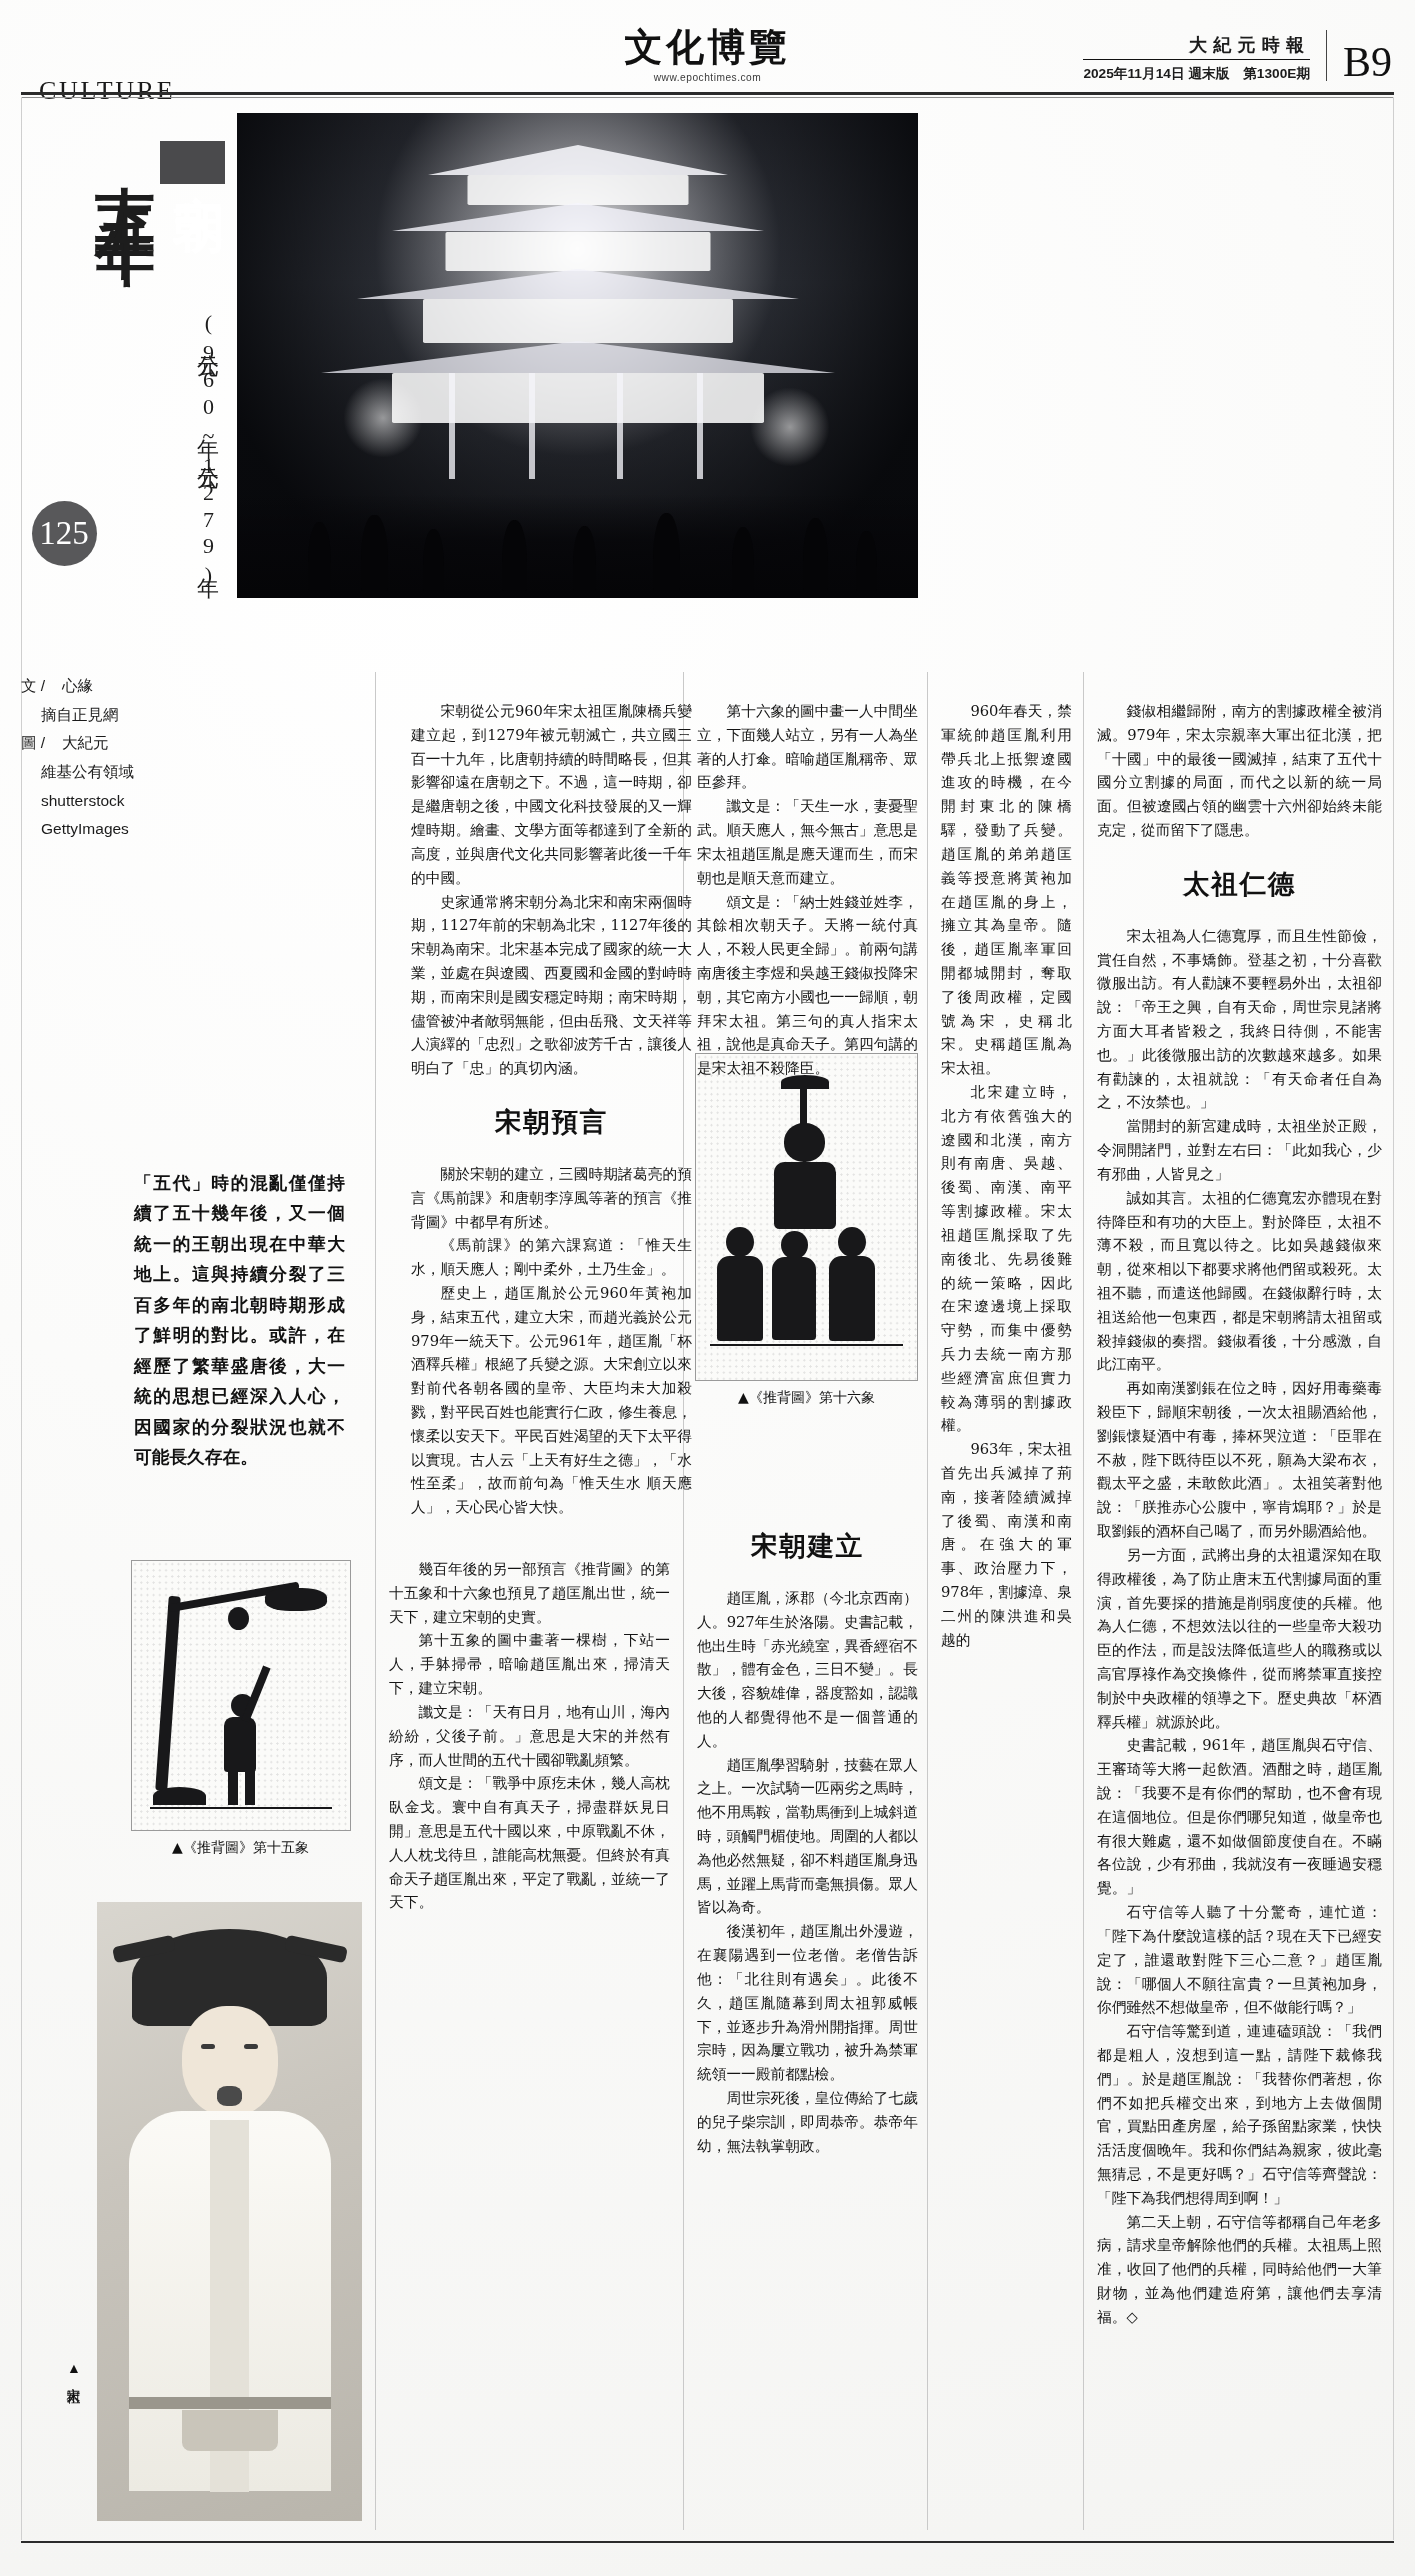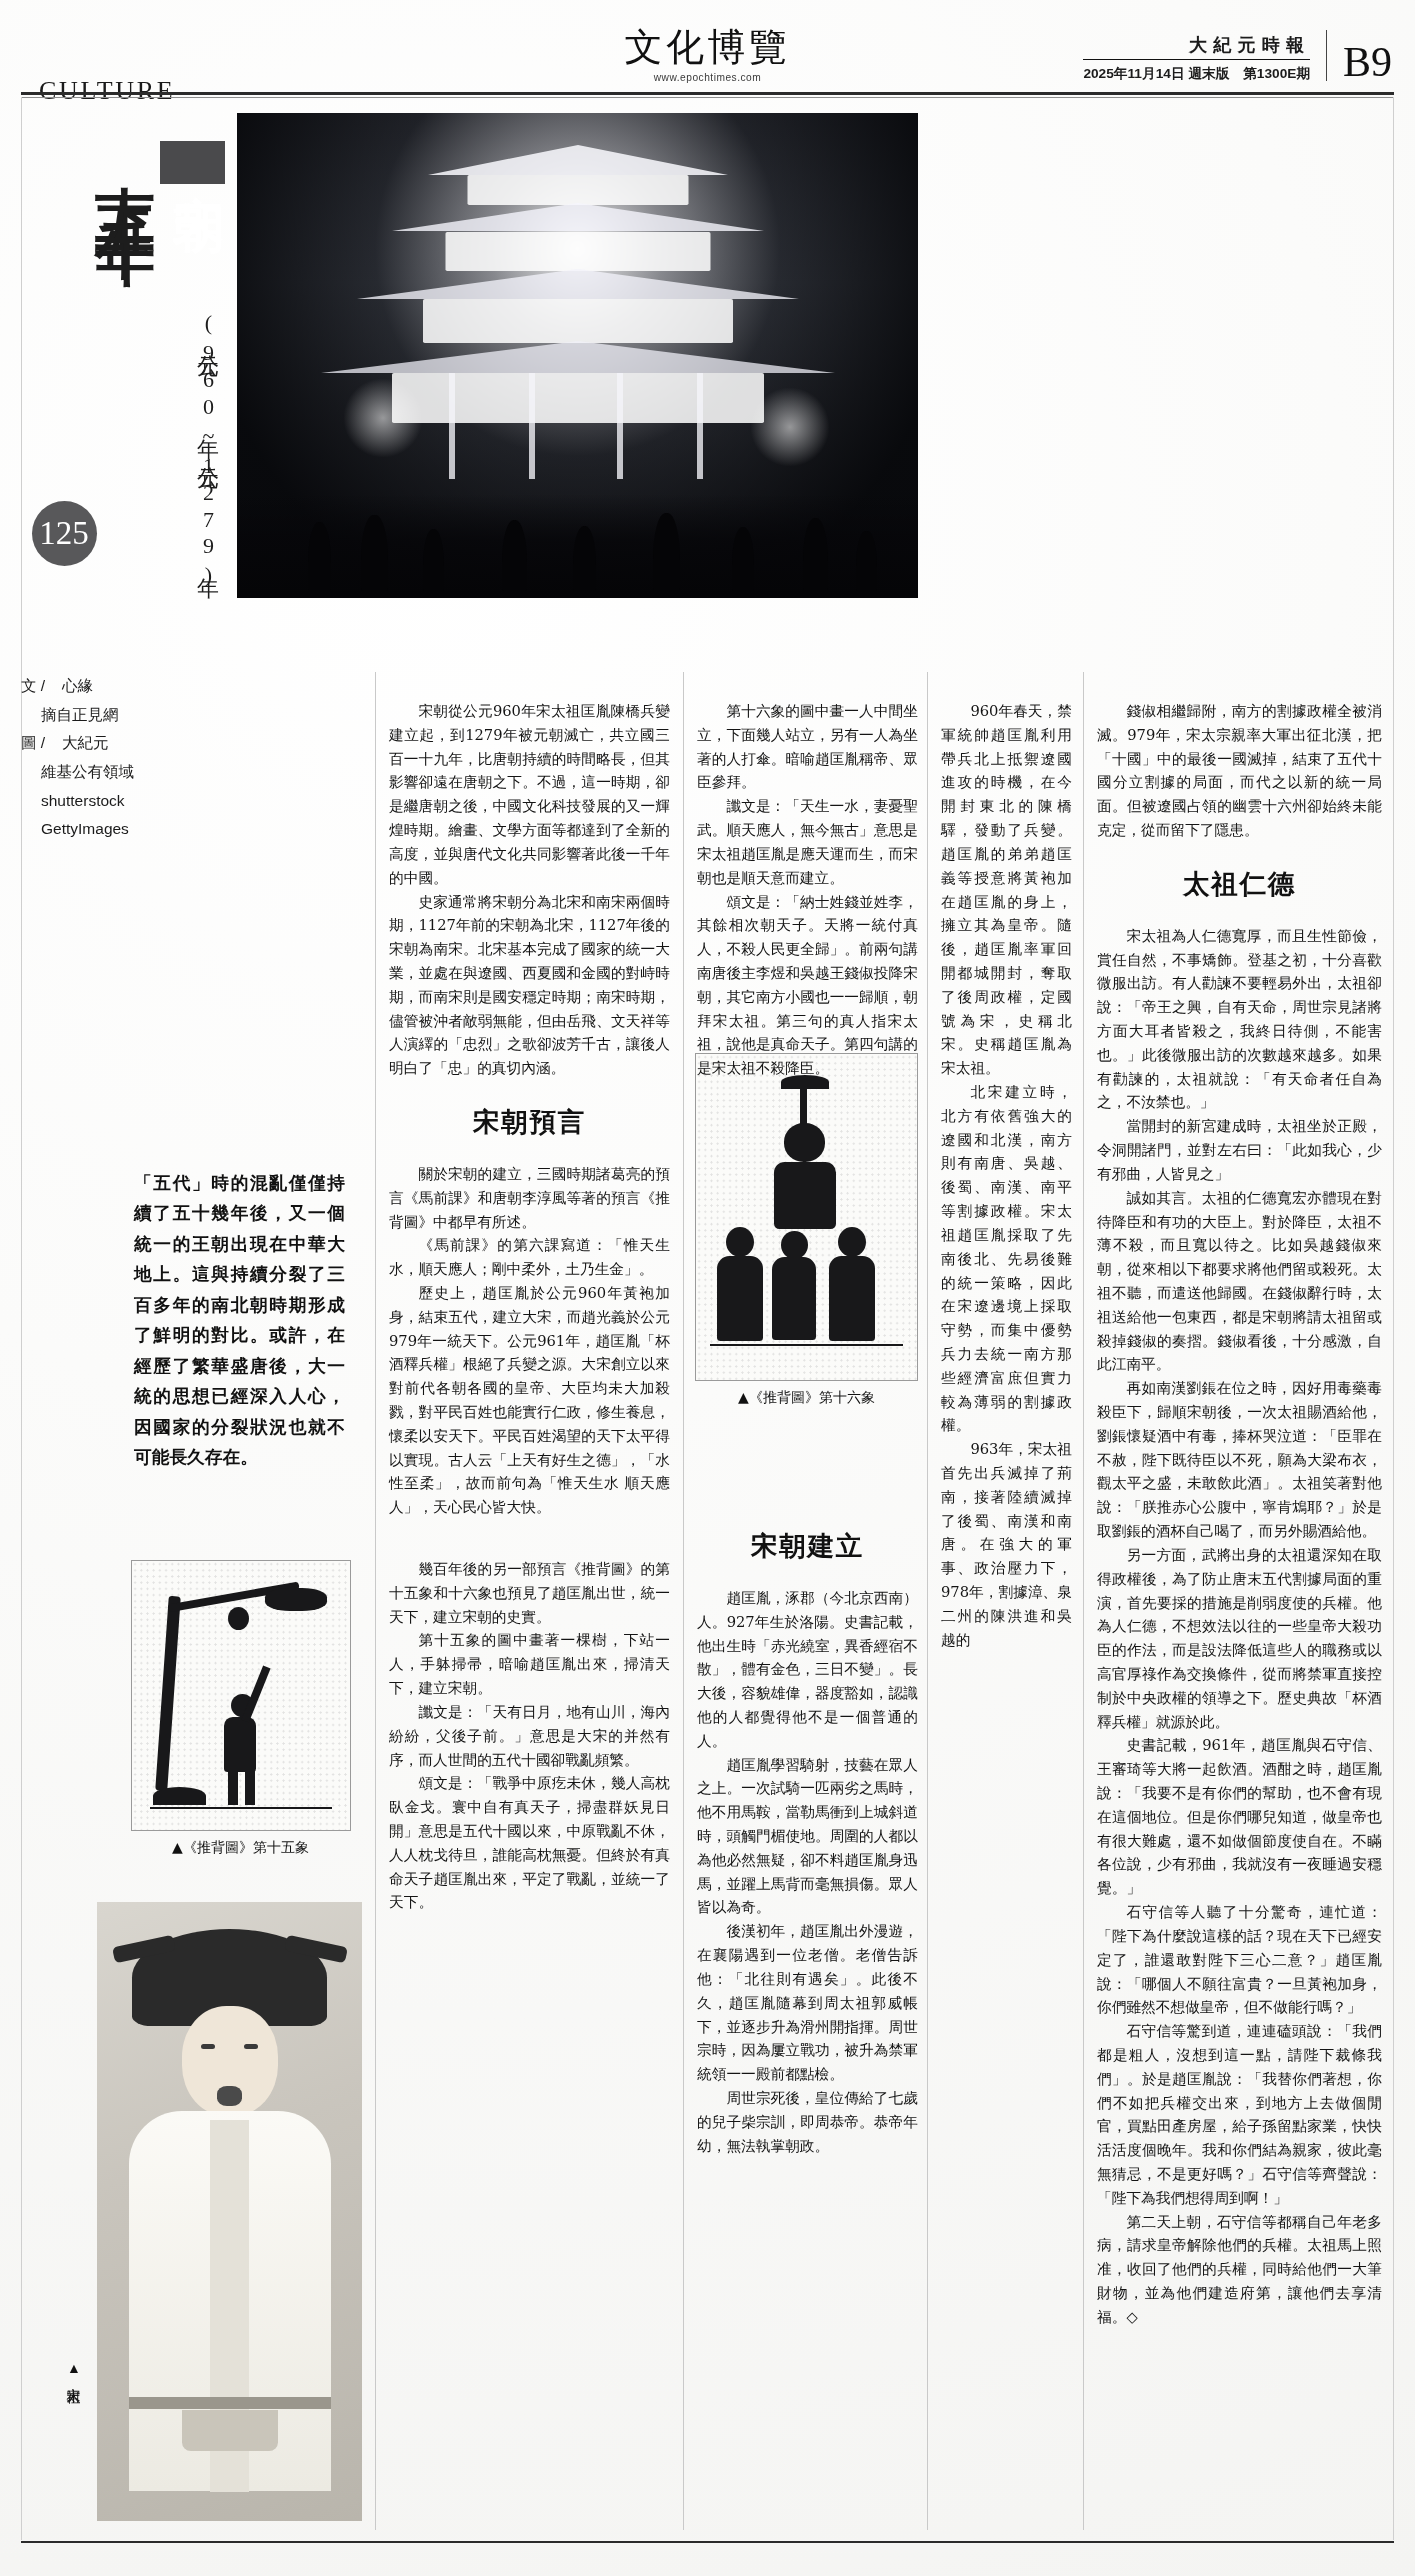--- a/index.html
+++ b/index.html
@@ -23,21 +23,21 @@
   .culture-word{
     position:absolute;left:39px;top:76px;
     font-family:"Liberation Serif","DejaVu Serif",serif;
     font-size:26px;letter-spacing:2.7px;color:#1a1a1a;
   }
   .center-head{
     position:absolute;left:0;top:28px;width:1415px;text-align:center;
   }
   .center-head .cn{
     font-family:"DejaVu Serif","Liberation Serif",serif;
-    font-size:38px;font-weight:400;letter-spacing:3.5px;color:#111;
+    font-size:38px;font-weight:700;letter-spacing:3.5px;color:#111;
     line-height:1;
   }
   .center-head .url{
     font-size:10.2px;letter-spacing:0.5px;color:#3a3a3a;margin-top:6.2px;
   }
   .right-head{
     position:absolute;right:23px;top:30px;
     display:flex;align-items:flex-end;gap:14px;
   }
   .rh-left{ text-align:right; }
@@ -327,21 +327,21 @@
     <div style="position:absolute;left:32px;top:495px;width:202px;height:12.4px;background:#9a968c;"></div>
     <div style="position:absolute;left:85px;top:508px;width:96px;height:41px;background:#c9c5ba;border-radius:0 0 8.8px 8.8px;"></div>
   </div>
   <div class="pcap">▲宋太祖</div>
 
   <div class="vdiv" style="left:375px;top:672px;height:1858px;"></div>
   <div class="vdiv" style="left:683px;top:672px;height:1858px;"></div>
   <div class="vdiv" style="left:927px;top:672px;height:1858px;"></div>
   <div class="vdiv" style="left:1083px;top:672px;height:1858px;"></div>
 
-  <div class="col" style="left:389px;top:699px;width:281px;">
+  <div class="col" style="left:411px;top:699px;width:281px;">
     <p>宋朝從公元960年宋太祖匡胤陳橋兵變建立起，到1279年被元朝滅亡，共立國三百一十九年，比唐朝持續的時間略長，但其影響卻遠在唐朝之下。不過，這一時期，卻是繼唐朝之後，中國文化科技發展的又一輝煌時期。繪畫、文學方面等都達到了全新的高度，並與唐代文化共同影響著此後一千年的中國。</p>
     <p>史家通常將宋朝分為北宋和南宋兩個時期，1127年前的宋朝為北宋，1127年後的宋朝為南宋。北宋基本完成了國家的統一大業，並處在與遼國、西夏國和金國的對峙時期，而南宋則是國安穩定時期；南宋時期，儘管被沖者敵弱無能，但由岳飛、文天祥等人演繹的「忠烈」之歌卻波芳千古，讓後人明白了「忠」的真切內涵。</p>
     <div class="sec-head">宋朝預言</div>
     <p>關於宋朝的建立，三國時期諸葛亮的預言《馬前課》和唐朝李淳風等著的預言《推背圖》中都早有所述。</p>
     <p>《馬前課》的第六課寫道：「惟天生水，順天應人；剛中柔外，土乃生金」。</p>
     <p>歷史上，趙匡胤於公元960年黃袍加身，結束五代，建立大宋，而趙光義於公元979年一統天下。公元961年，趙匡胤「杯酒釋兵權」根絕了兵變之源。大宋創立以來對前代各朝各國的皇帝、大臣均未大加殺戮，對平民百姓也能實行仁政，修生養息，懷柔以安天下。平民百姓渴望的天下太平得以實現。古人云「上天有好生之德」，「水性至柔」，故而前句為「惟天生水 順天應人」，天心民心皆大快。</p>
   </div>
 
   <div class="col" style="left:389px;top:1557px;width:281px;">
     <p>幾百年後的另一部預言《推背圖》的第十五象和十六象也預見了趙匡胤出世，統一天下，建立宋朝的史實。</p>

